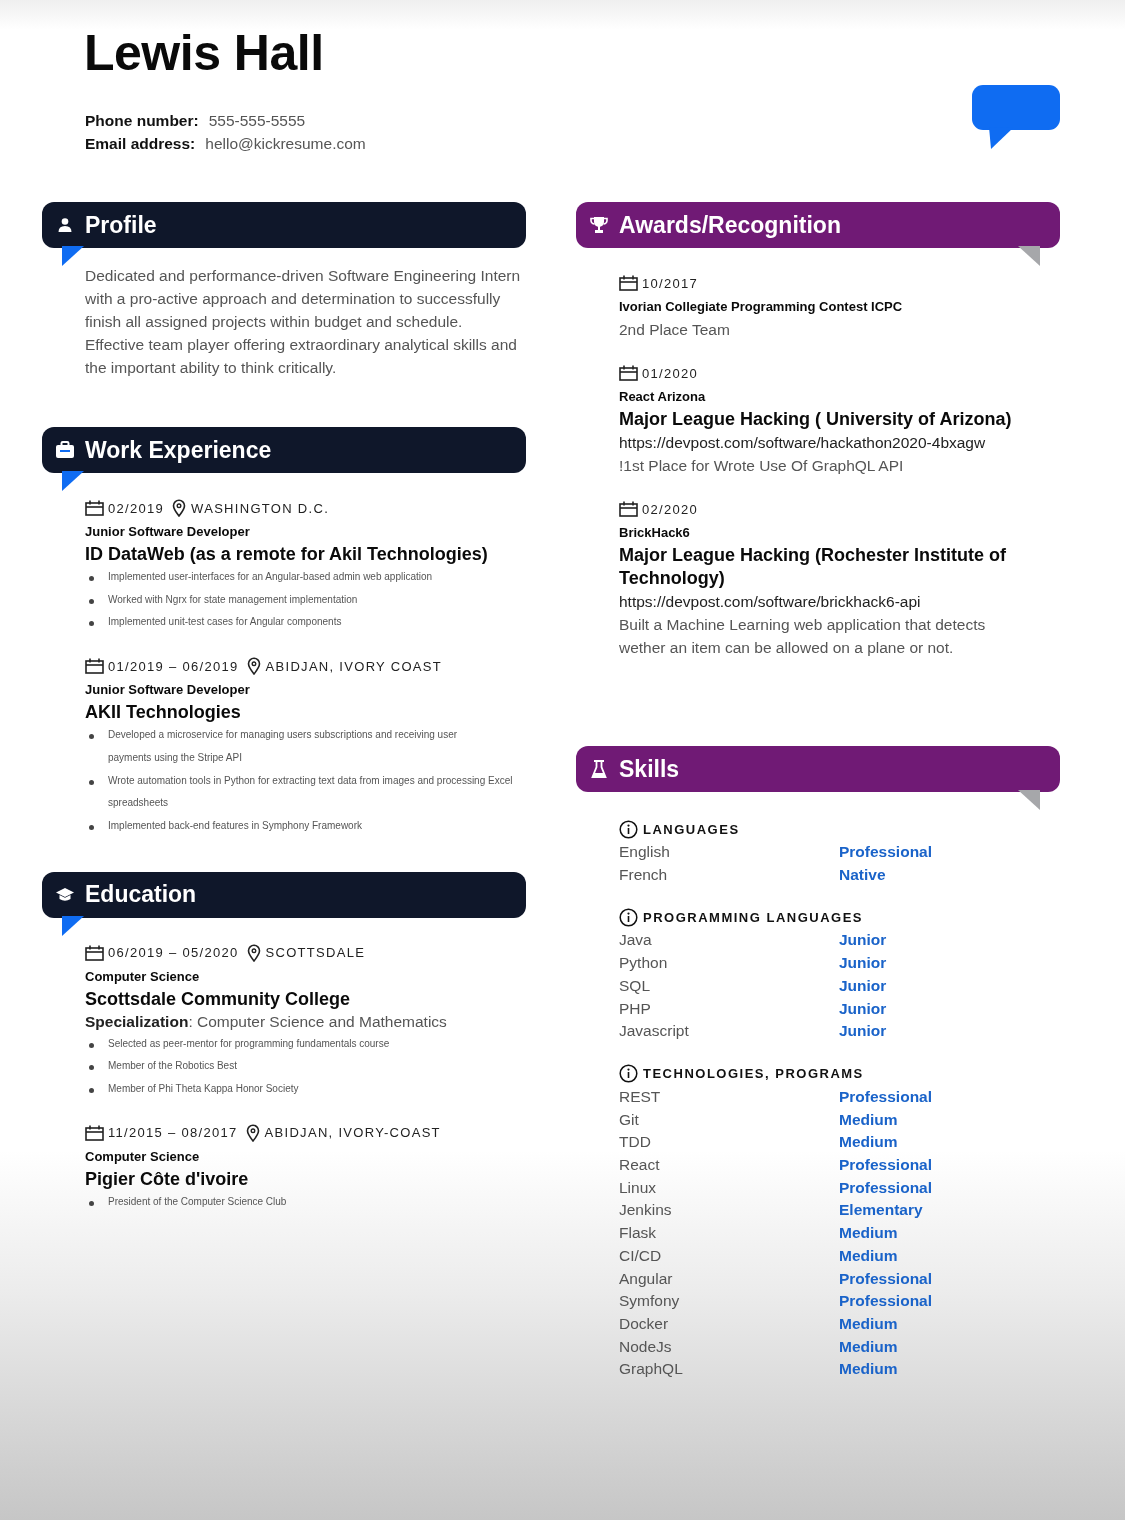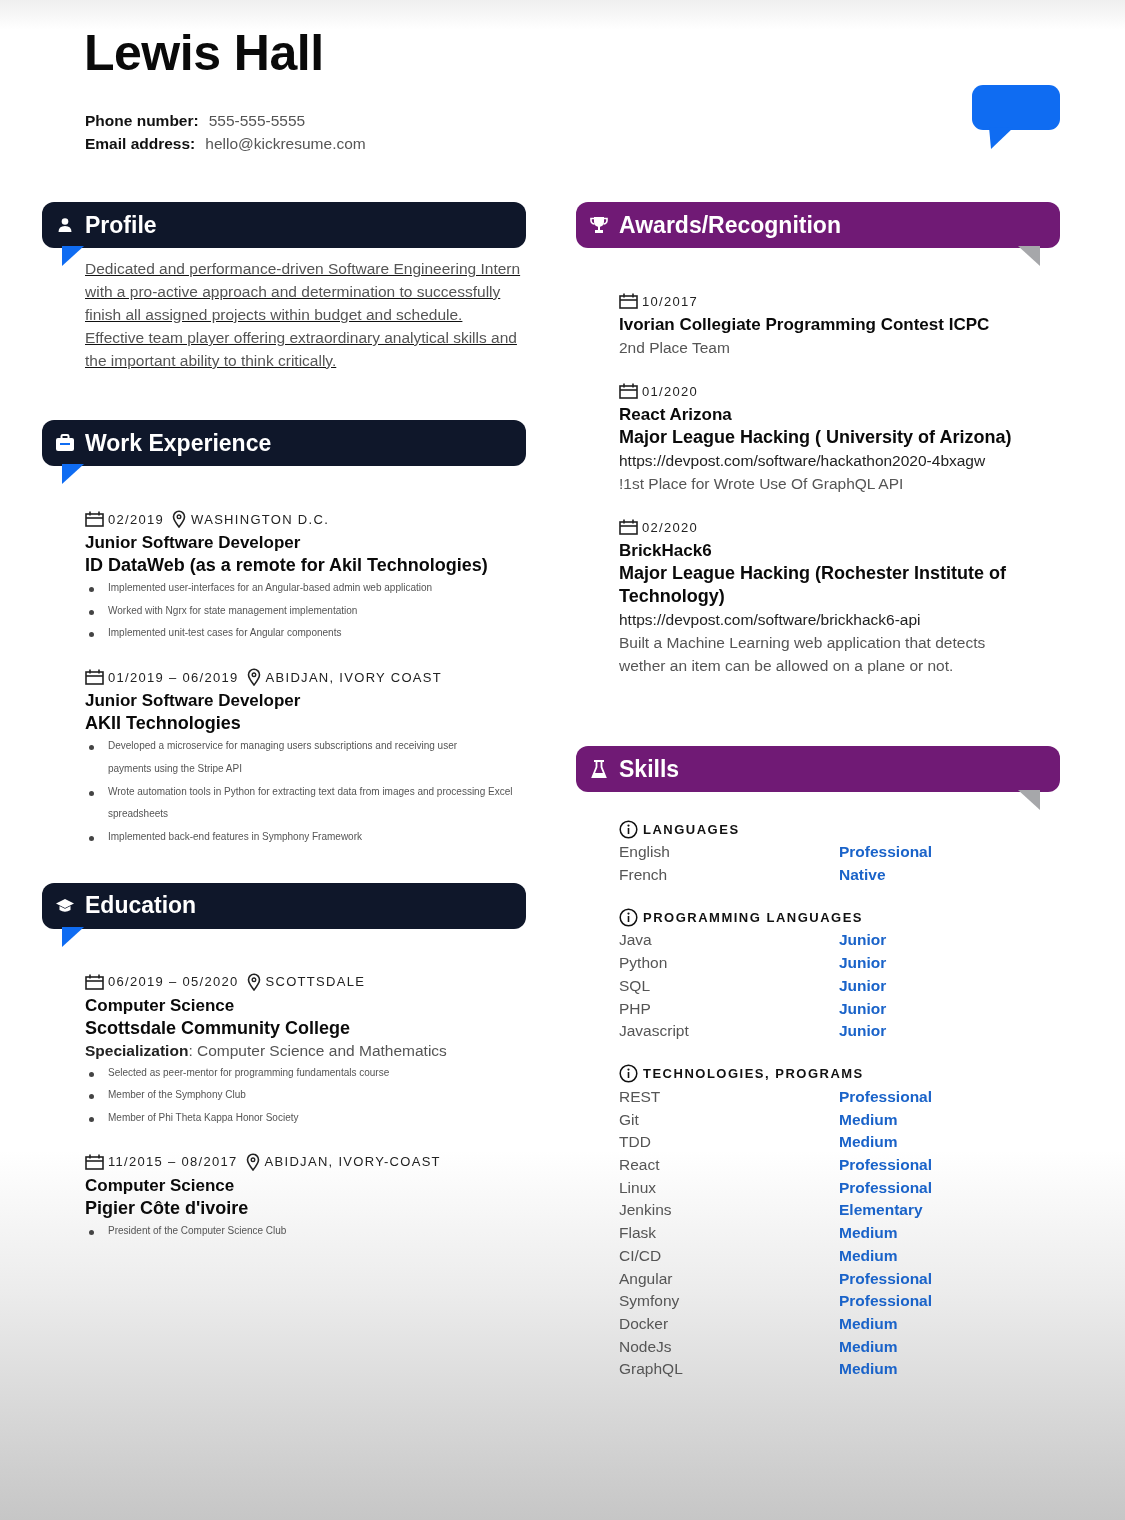--- a/index.html
+++ b/index.html
@@ -34,31 +34,31 @@
     .sec-head.blue .tail { left: 20px; border-top: 20px solid #0f6cf2; border-right: 22px solid transparent; }
     .sec-head.grey .tail { right: 20px; border-top: 20px solid #a6a7aa; border-left: 22px solid transparent; }
     .sec-body { padding-left: 43px; padding-top: 25px; }
     .profile-text { font-size: 15.5px; line-height: 23px; color: #555; width: 440px; }
     .meta {
       display: flex; align-items: center; font-size: 13px; letter-spacing: 1.3px;
       color: #222; height: 20px; margin-bottom: 2px;
     }
     .meta svg { margin-right: 4px; }
     .meta .loc-ic { margin-left: 8px; margin-right: 5px; }
-    .item-title { font-size: 17px; font-weight: 700; color: #0a0a0a; line-height: 23px; }
+    .item-title { font-size: 13px; font-weight: 700; color: #0a0a0a; line-height: 23px; }
     .item-sub { font-size: 18px; font-weight: 700; color: #0a0a0a; line-height: 23px; }
     .bullets { list-style: none; }
     .bullets li {
       position: relative; padding-left: 23px; font-size: 10px; line-height: 22.7px; color: #555;
     }
     .bullets li::before {
       content: ""; position: absolute; left: 4px; top: 10px; width: 5px; height: 5px;
       border-radius: 50%; background: #444;
     }
-    .item { margin-bottom: 22px; margin-top: 18px; }
+    .item { margin-bottom: 22px; }
     .spec { font-size: 15.5px; line-height: 22px; color: #555; }
     .spec b { color: #222; }
     .plain { font-size: 15.5px; line-height: 23px; color: #555; }
     .link { font-size: 15.5px; line-height: 23px; color: #222; }
     .skill-cat {
       display: flex; align-items: center; font-size: 13px; font-weight: 700; letter-spacing: 1.5px;
       color: #111; height: 22px; margin-bottom: 1px;
     }
     .skill-cat svg { margin-right: 5px; }
     .skill-row { display: flex; font-size: 15.5px; line-height: 22.7px; }
@@ -93,21 +93,21 @@
     <div class="sec-head blue">
       <span class="ic">
         <svg width="16" height="16" viewBox="0 0 16 16">
             <circle cx="8" cy="4.5" r="3.3" fill="#fff"></circle>
             <path d="M1.5 15 Q1.5 9 8 9 Q14.5 9 14.5 15 Z" fill="#fff"></path>
           </svg>
       </span>
       <span>Profile</span>
       <span class="tail"></span>
     </div>
-    <div class="sec-body" style="padding-top:9px;text-decoration:underline;">
+    <div class="sec-body" style="padding-top:16px;">
       <p class="profile-text">Dedicated and performance-driven Software Engineering Intern with a pro-active approach and determination to successfully finish all assigned projects within budget and schedule. Effective team player offering extraordinary analytical skills and the important ability to think critically.</p>
     </div>
   </section>
 
   <section style="margin-top:48px;">
     <div class="sec-head blue">
       <span class="ic">
         <svg width="20" height="18" viewBox="0 0 20 18">
             <rect x="6.5" y="1" width="7" height="4" rx="1.2" fill="none" stroke="#fff" stroke-width="2"></rect>
             <rect x="1" y="4" width="18" height="13" rx="2" fill="#fff"></rect>
@@ -194,21 +194,21 @@
               <path d="M7 17 C3 12 1.5 9.5 1.5 6.8 A5.5 5.5 0 0 1 12.5 6.8 C12.5 9.5 11 12 7 17 Z" fill="none" stroke="#222" stroke-width="1.6"></path>
               <circle cx="7" cy="6.8" r="1.8" fill="none" stroke="#222" stroke-width="1.4"></circle>
             </svg>
           <span>SCOTTSDALE</span>
         </div>
         <div class="item-title">Computer Science</div>
         <div class="item-sub">Scottsdale Community College</div>
         <div class="spec"><b>Specialization</b><span>: Computer Science and Mathematics</span></div>
         <ul class="bullets">
           <li>Selected as peer-mentor for programming fundamentals course</li>
-          <li>Member of the Symphony Club</li>
+          <li>Member of the Robotics Best</li>
           <li>Member of Phi Theta Kappa Honor Society</li>
         </ul>
       </div>
       <div class="item">
         <div class="meta">
           <svg width="19" height="16" viewBox="0 0 19 16">
               <rect x="1" y="3" width="17" height="12" fill="none" stroke="#222" stroke-width="1.6"></rect>
               <line x1="1" y1="7" x2="18" y2="7" stroke="#222" stroke-width="1.6"></line>
               <line x1="5" y1="0.5" x2="5" y2="4.5" stroke="#222" stroke-width="1.6"></line>
               <line x1="14" y1="0.5" x2="14" y2="4.5" stroke="#222" stroke-width="1.6"></line>

